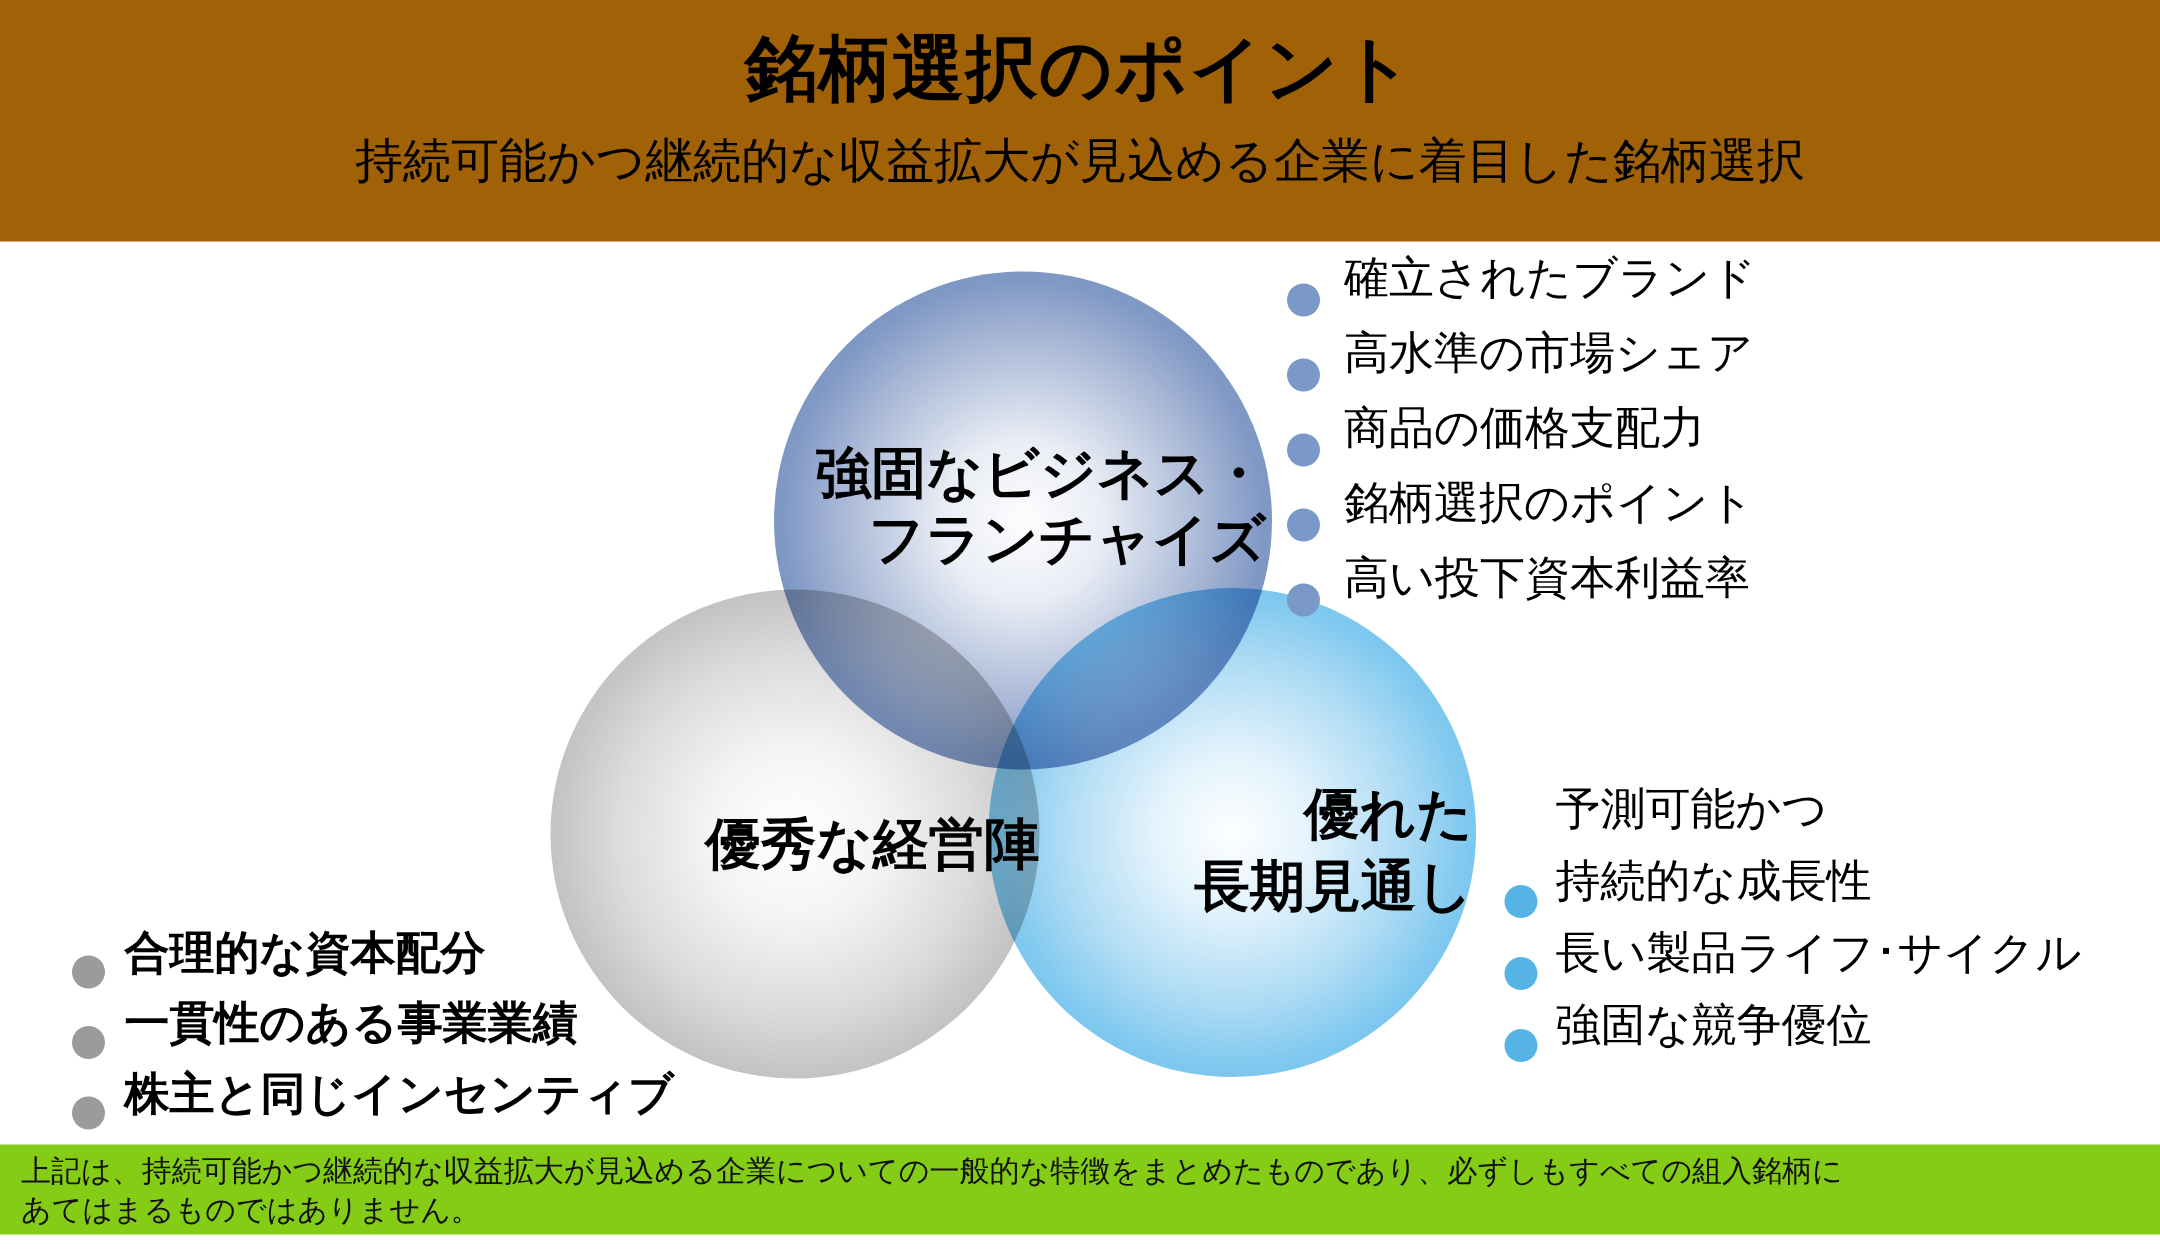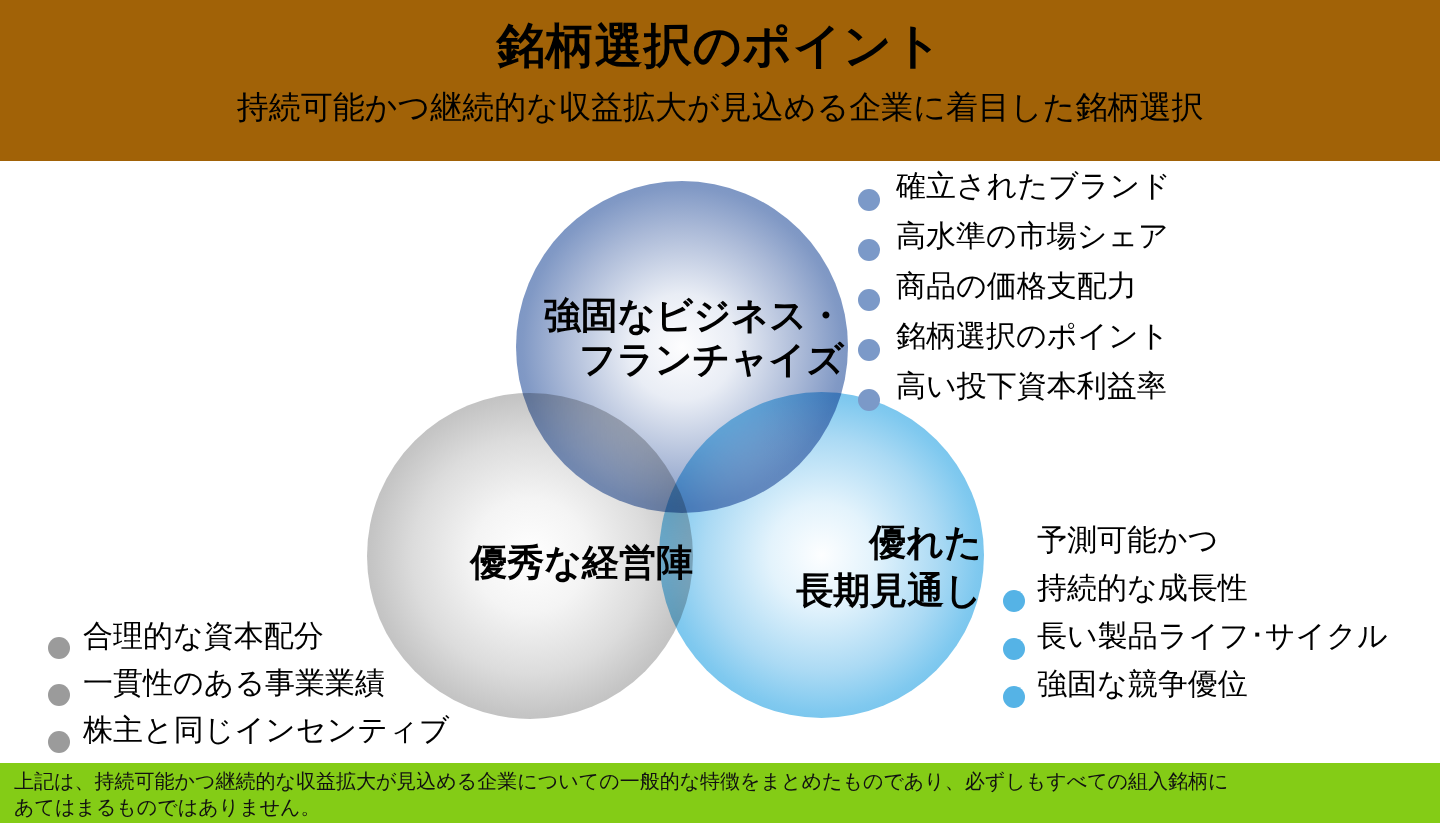--- a/index.html
+++ b/index.html
@@ -98,21 +98,21 @@
     color: #000000;
     white-space: pre-line;
   }
 
   .list-business { left: 858px; top: 161px; }
   .list-business li { height: 50px; }
   .list-business .dot { margin-top: 14px; margin-right: 16px; }
   .list-business .txt { line-height: 50px; }
 
   .list-management { left: 48px; top: 612px; }
-  .list-management li { height: 47px; }
+  .list-management li { height: 47px; font-weight: bold; }
   .list-management .dot { margin-top: 12px; margin-right: 13px; }
   .list-management .txt { line-height: 47px; }
 
   .list-outlook { left: 1003px; top: 516px; }
   .list-outlook li { min-height: 48px; }
   .list-outlook .dot { margin-top: 13px; margin-right: 12px; }
   .list-outlook .txt { line-height: 48px; }
 
   
   .band-bottom {

